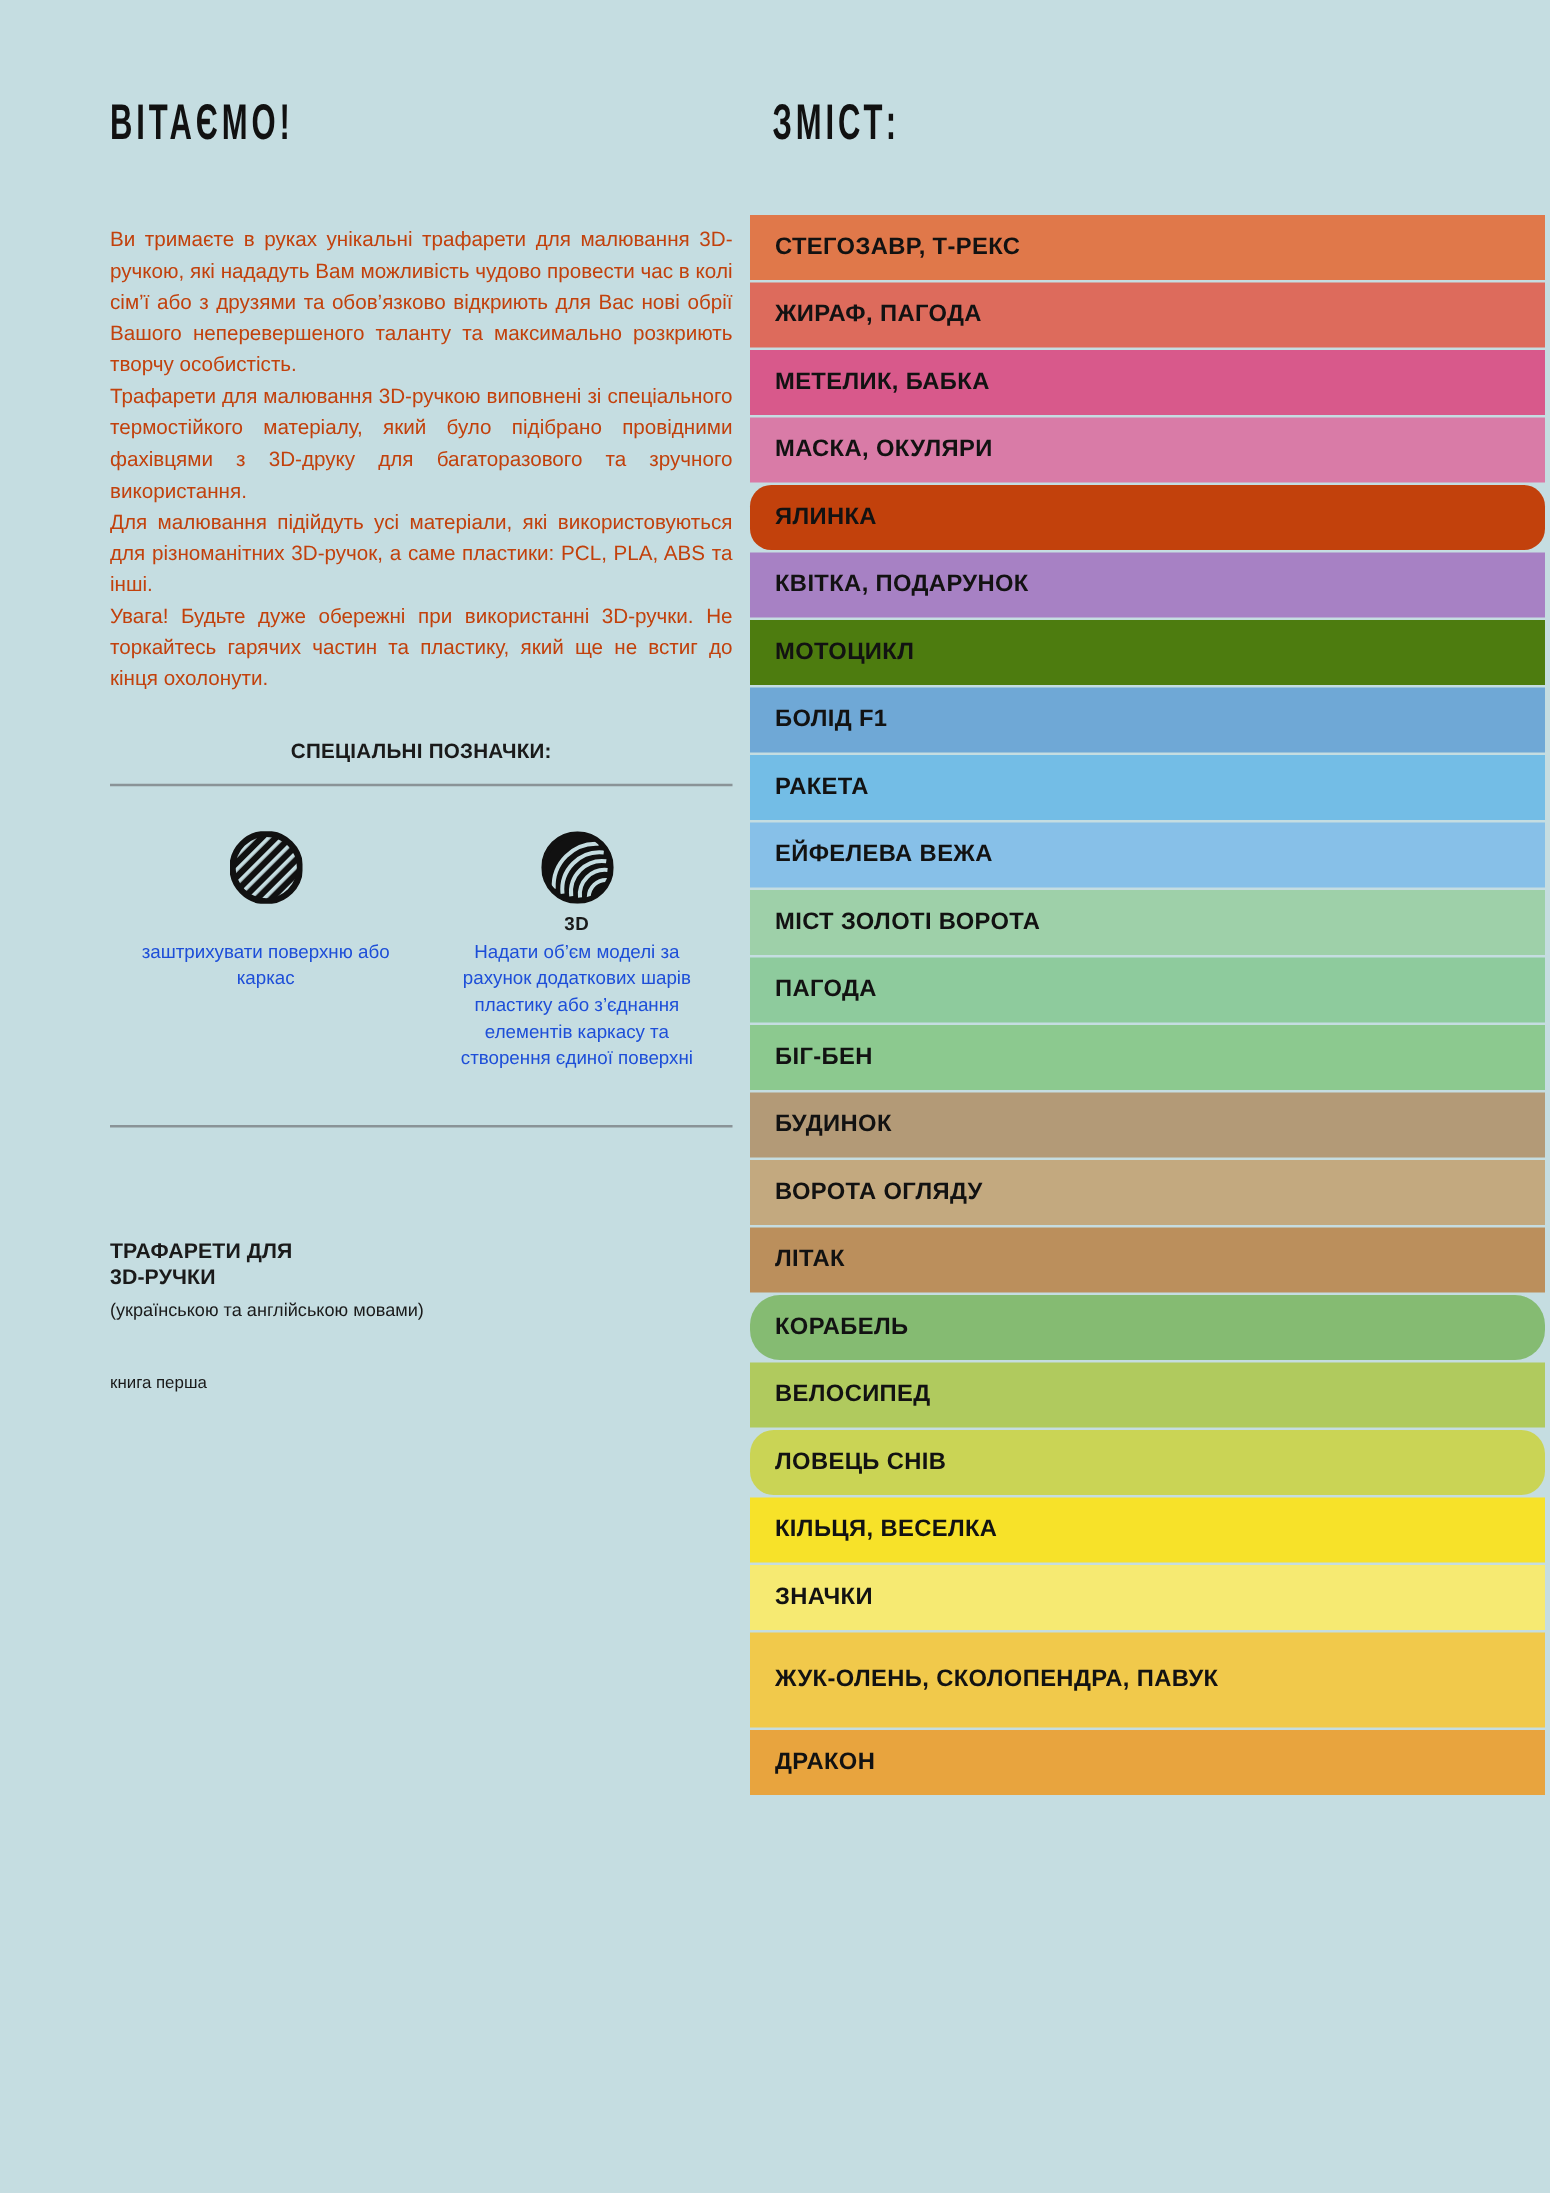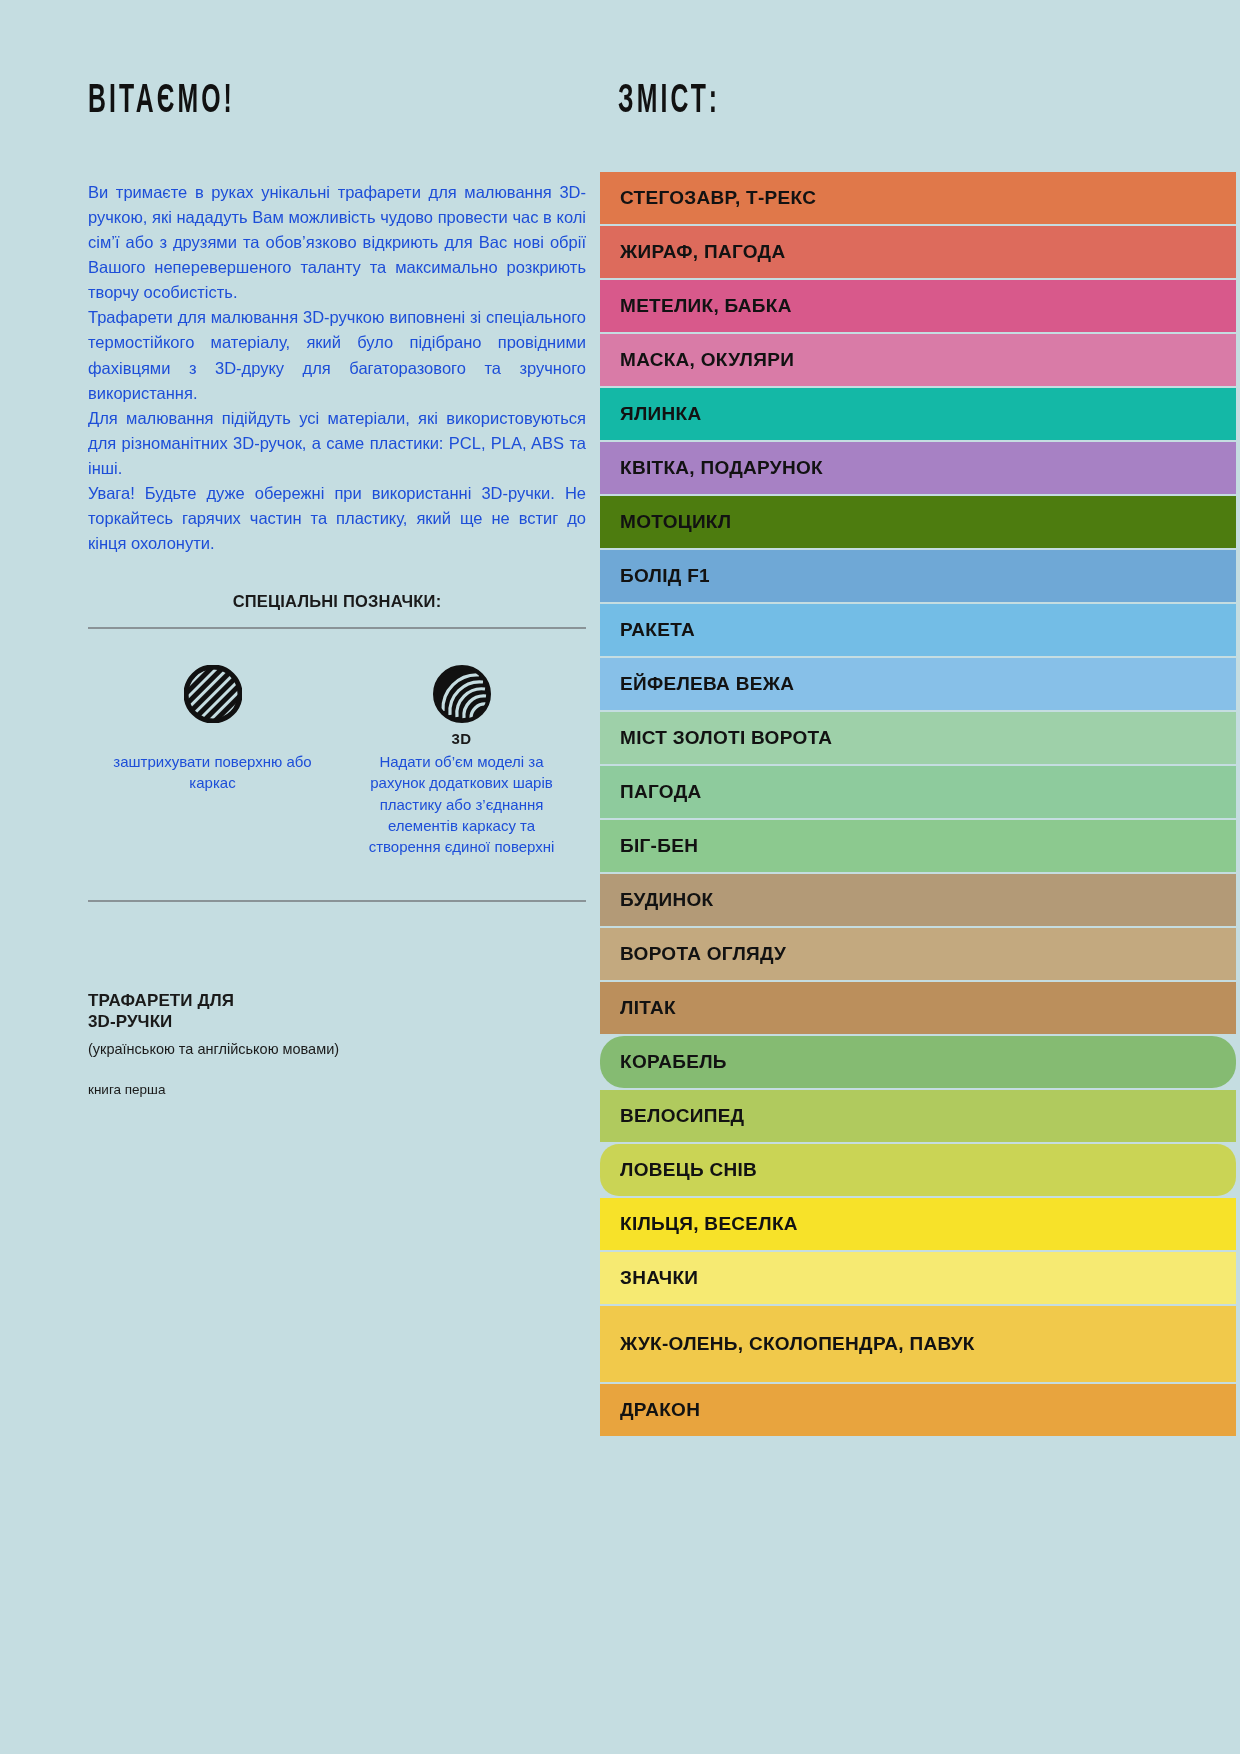--- a/index.html
+++ b/index.html
@@ -42,21 +42,21 @@
     line-height: 1;
     color: #111;
     white-space: nowrap;
   }
 
   .body-copy {
     width: 498px;
     font-size: 16.5px;
     line-height: 1.52;
     text-align: justify;
-    color: #1d4ed8;
+    color: #c2410c;
   }
   .body-copy p {
     margin: 0;
   }
 
   .special-heading {
     width: 498px;
     text-align: center;
     font-weight: 700;
     font-size: 16.5px;
@@ -127,21 +127,21 @@
     margin: 0;
     letter-spacing: 0.1px;
   }
   .footer-sub {
     font-size: 14.5px;
     line-height: 1.42;
     margin: 6px 0 0 0;
   }
   .footer-book {
     font-size: 13.5px;
-    margin: 22px 0 0 0;
+    margin: 38px 0 0 0;
   }
 
   
   .right-col {
     width: 640px;
     padding-top: 78px;
     box-sizing: border-box;
     position: relative;
   }
 
@@ -267,21 +267,21 @@
         </div>
         <div class="toc-row" style="background: rgb(221, 107, 92);">
           <span class="toc-label">ЖИРАФ, ПАГОДА</span>
         </div>
         <div class="toc-row" style="background: rgb(216, 89, 139);">
           <span class="toc-label">МЕТЕЛИК, БАБКА</span>
         </div>
         <div class="toc-row" style="background: rgb(217, 123, 167);">
           <span class="toc-label">МАСКА, ОКУЛЯРИ</span>
         </div>
-        <div class="toc-row" style="background: #14b8a6;">
+        <div class="toc-row" style="background: #c2410c; border-radius: 17px;">
           <span class="toc-label">ЯЛИНКА</span>
         </div>
         <div class="toc-row" style="background: rgb(167, 129, 196);">
           <span class="toc-label">КВІТКА, ПОДАРУНОК</span>
         </div>
         <div class="toc-row" style="background: #4d7c0f;">
           <span class="toc-label">МОТОЦИКЛ</span>
         </div>
         <div class="toc-row" style="background: rgb(111, 168, 214);">
           <span class="toc-label">БОЛІД F1</span>

